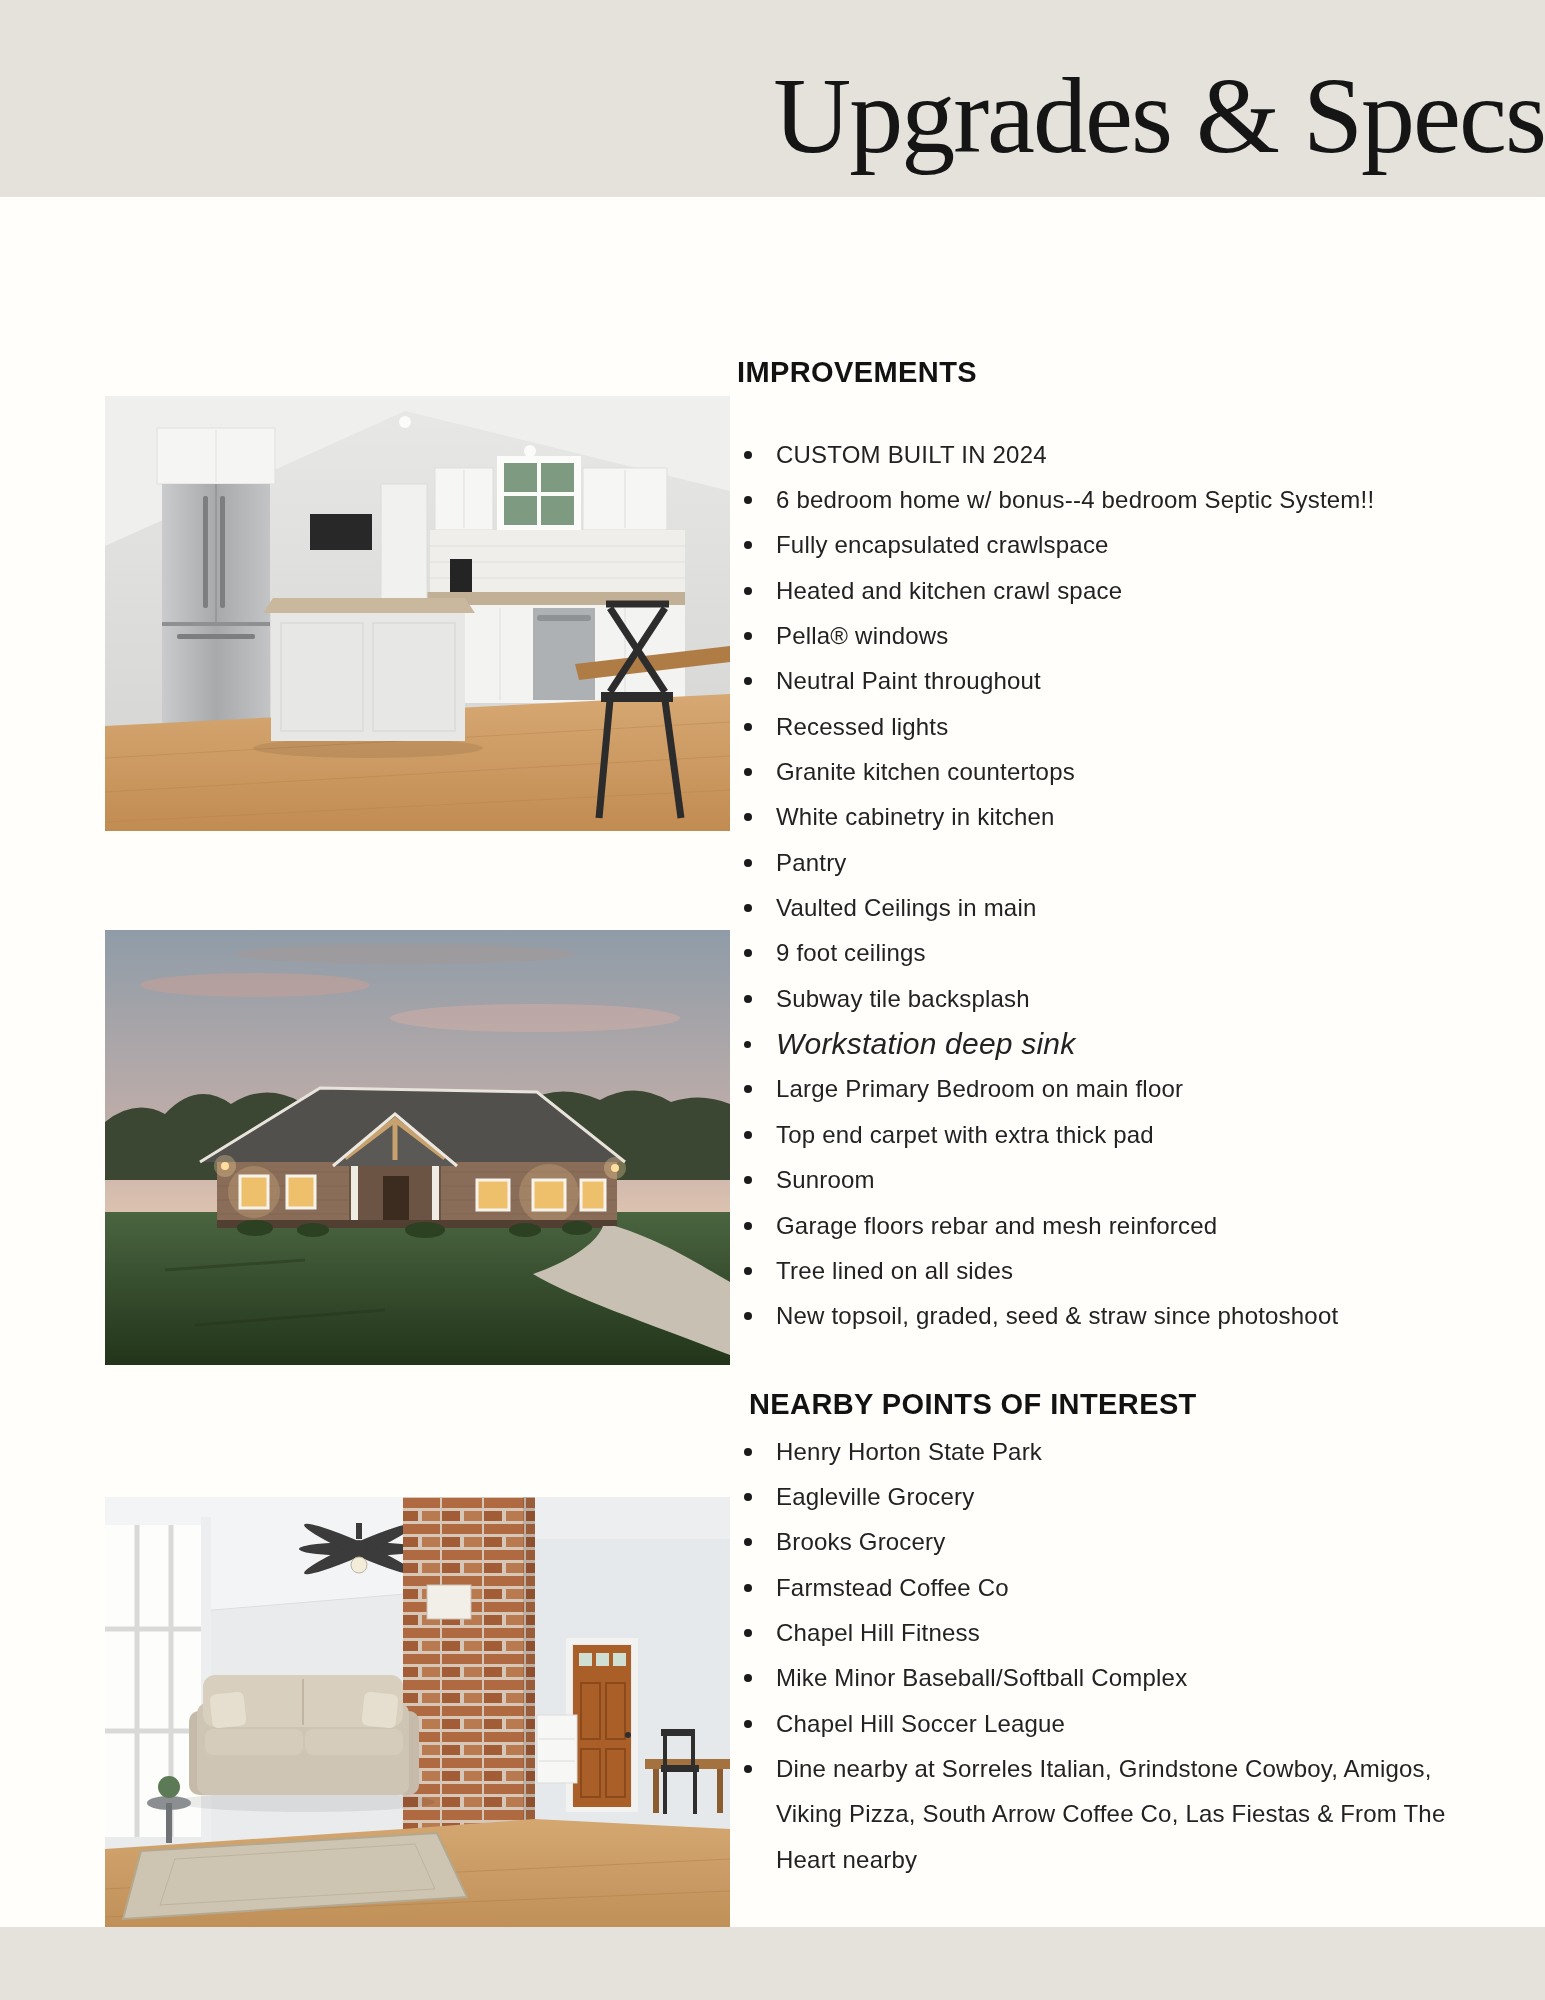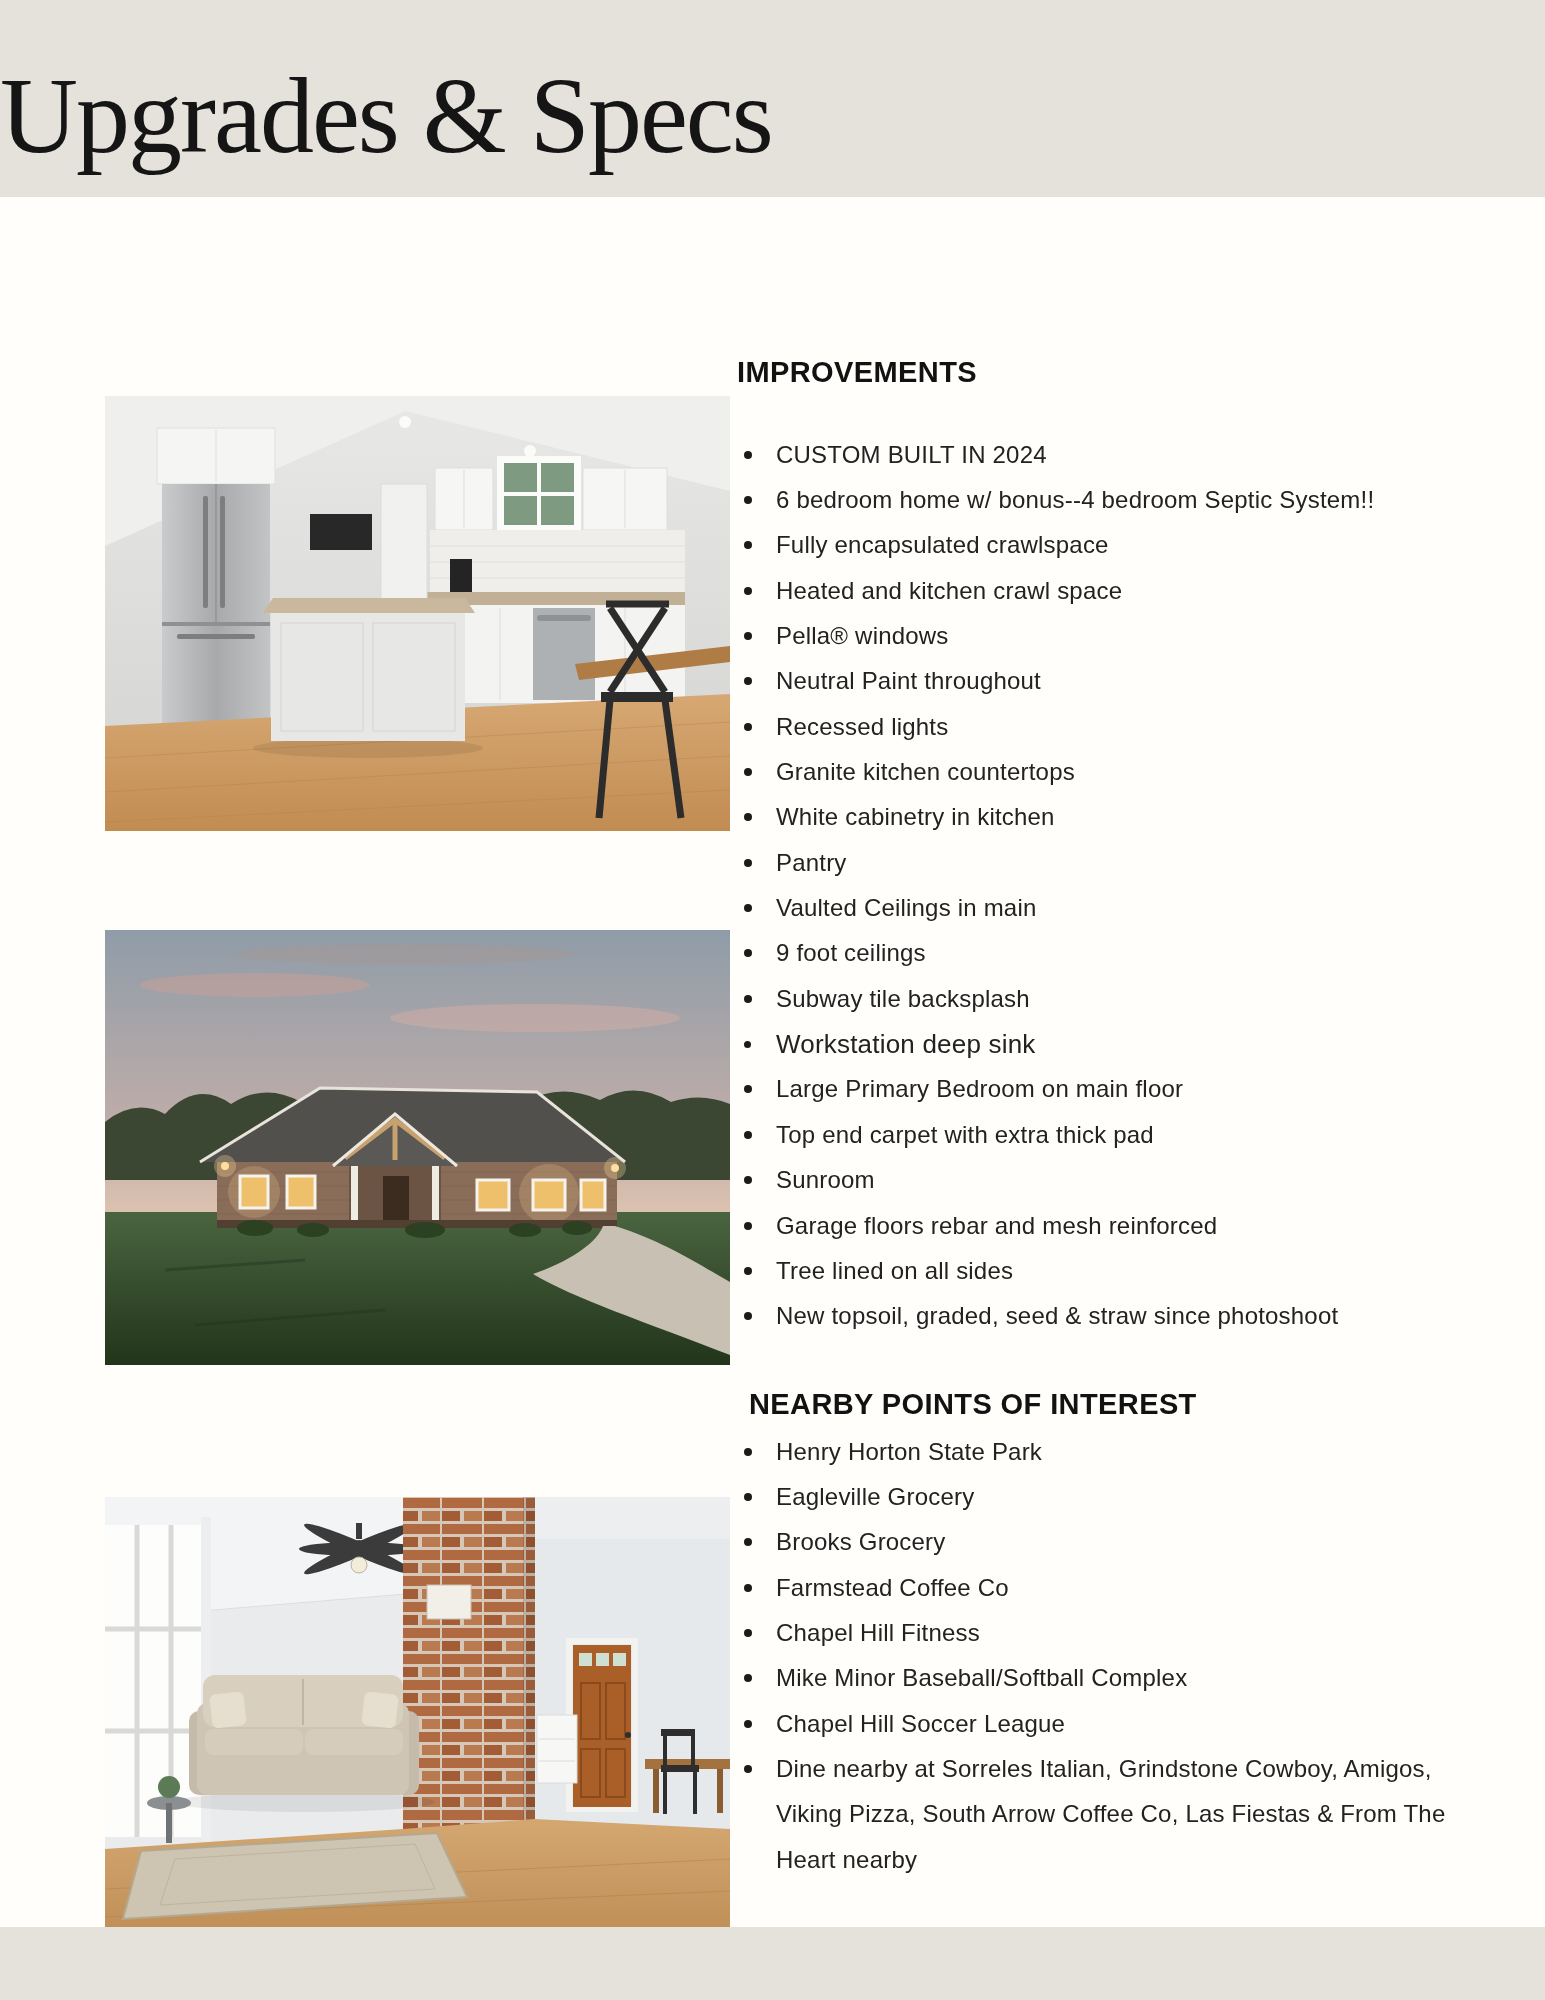--- a/index.html
+++ b/index.html
@@ -1,35 +1,35 @@
 <!DOCTYPE html>
 <html><head>
 <meta charset="utf-8">
 <style>
   html,body{margin:0;padding:0;background:#fffefb;}
   .page{position:relative;width:1545px;height:2000px;background:#fffefb;overflow:hidden;
         font-family:"Liberation Sans",sans-serif;color:#1e1e1e;}
   .band{position:absolute;left:0;width:1545px;background:#e5e2db;}
   .band.top{top:0;height:197px;}
   .band.bottom{top:1927px;height:73px;}
-  .page-title{position:absolute;top:48px;left:0;width:1545px;margin:0;text-align:left;
+  .page-title{position:absolute;top:48px;left:0;width:1545px;margin:0;text-align:right;
         font-family:"Liberation Serif",serif;font-weight:400;font-size:108px;line-height:1.25;
         letter-spacing:-2px;color:#151515;}
   .photo{position:absolute;left:65px;width:625px;height:435px;overflow:hidden;background:#d8d8d6;}
   .photo svg{display:block;width:100%;height:100%;}
   .p1{top:380px;} .p2{top:914px;} .p3{top:1481px;}
   .sec-heading{position:absolute;left:737px;margin:0;font-weight:700;font-size:29px;line-height:1.15;
         letter-spacing:.4px;color:#121212;}
   #imp-h{top:356px;} #poi-h{top:1388px;margin-left:12px;}
   ul.blist{position:absolute;left:737px;margin:0;padding:0;list-style:none;width:790px;}
   #imp-list{top:432px;} #poi-list{top:1429px;}
   li.row{display:flex;align-items:center;height:45.35px;}
   .dot{width:8px;height:8px;border-radius:50%;background:#1b1b1b;margin:0 24px 0 7px;flex:none;}
   .txt{font-size:24px;line-height:1;letter-spacing:.2px;color:#222;white-space:nowrap;font-weight:400;}
-  li.row.small .txt{font-size:26px;}
+  li.row.small .txt{font-size:30px;font-style:italic;}
   li.row.small .dot{width:7px;height:7px;margin:0 25px 0 7px;}
   li.row.cont .dot{visibility:hidden;}
 </style>
 </head>
 <body>
 
 <div class="page">
 
   <header class="band top">
     <h1 class="page-title">Upgrades &amp; Specs</h1>

